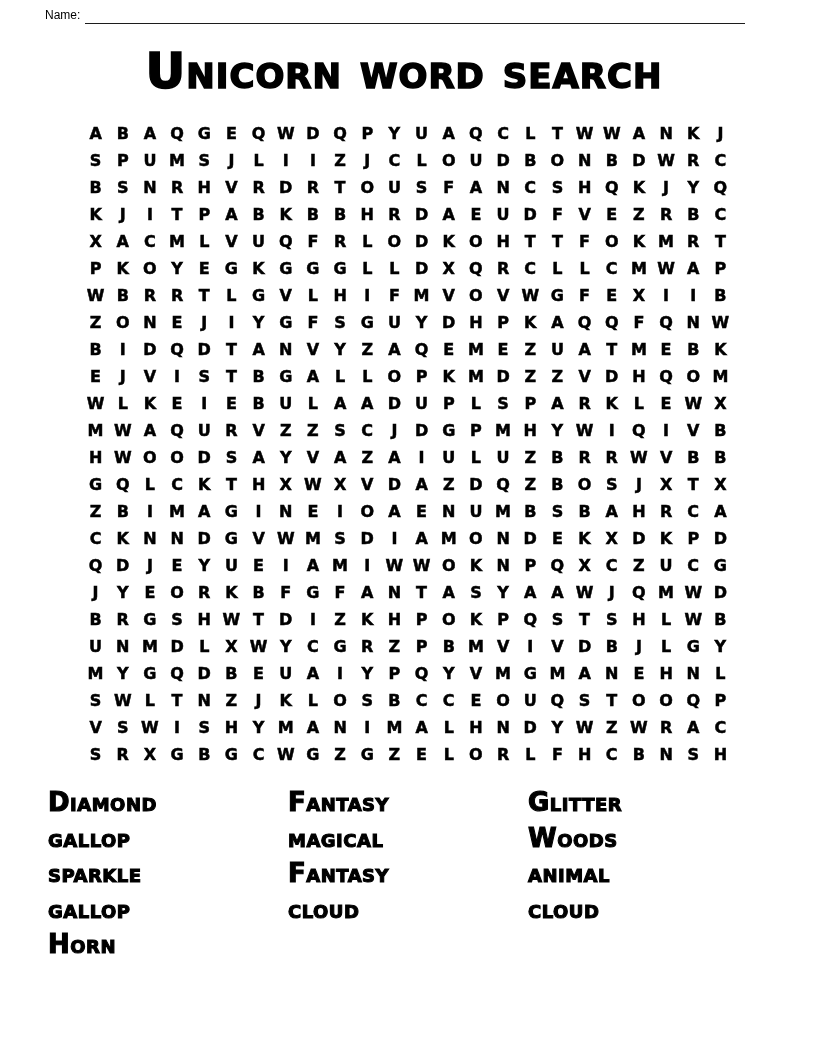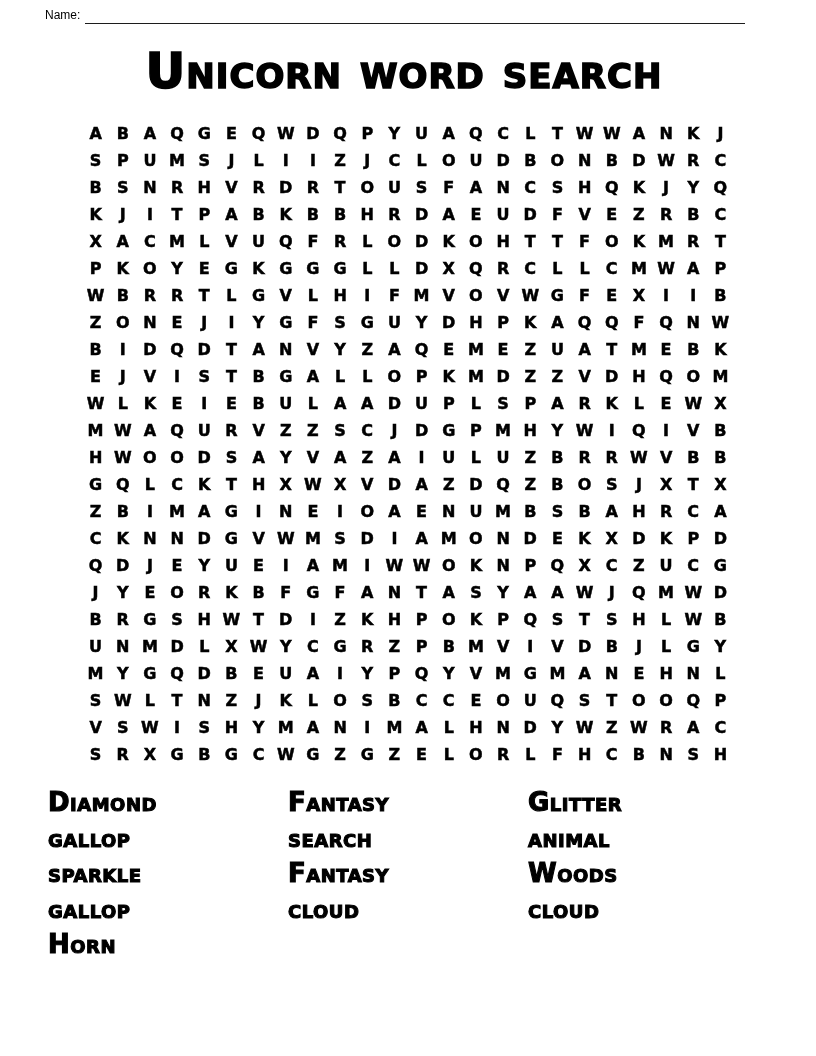--- a/index.html
+++ b/index.html
@@ -673,25 +673,25 @@
   <div class="word-list" id="wordlist">
       <div class="word-col">
         <div class="word">Diamond</div>
         <div class="word">gallop</div>
         <div class="word">sparkle</div>
         <div class="word">gallop</div>
         <div class="word">Horn</div>
       </div>
       <div class="word-col">
         <div class="word">Fantasy</div>
-        <div class="word">search</div>
+        <div class="word">magical</div>
         <div class="word">Fantasy</div>
         <div class="word">cloud</div>
       </div>
       <div class="word-col">
         <div class="word">Glitter</div>
+        <div class="word">Woods</div>
         <div class="word">animal</div>
-        <div class="word">Woods</div>
         <div class="word">cloud</div>
       </div>
     </div>
 
 </div>
 
 </body></html>

